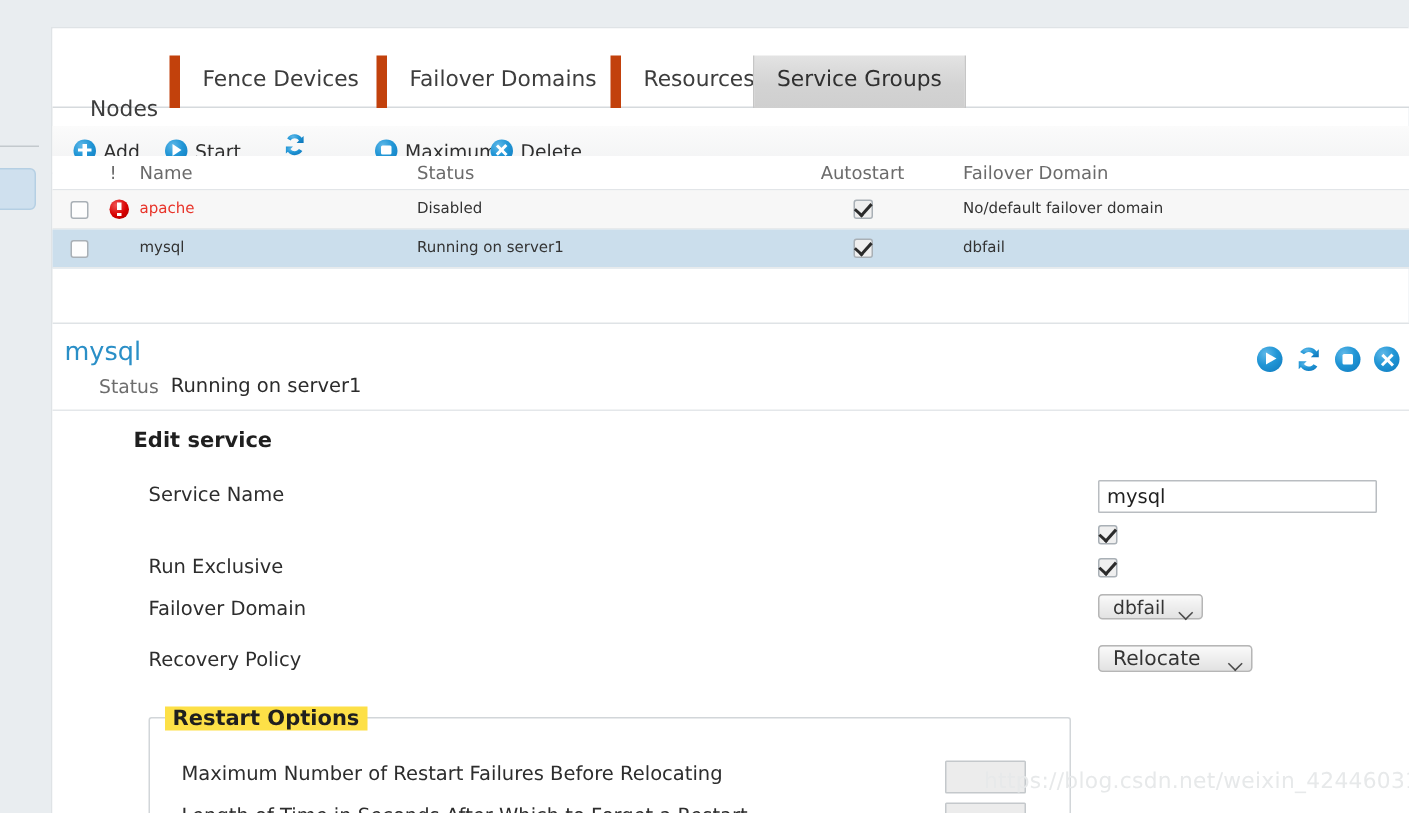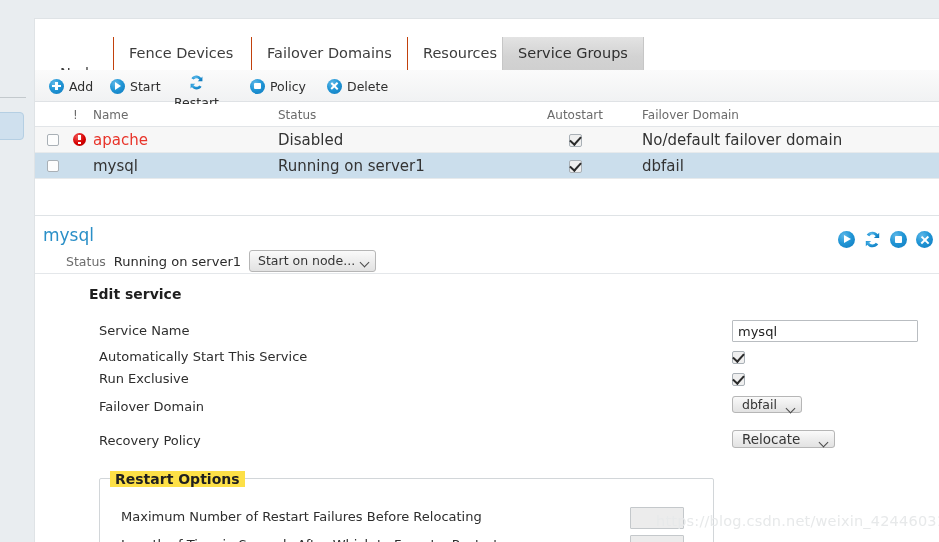--- a/index.html
+++ b/index.html
@@ -54,36 +54,36 @@
     border-bottom: 1px solid #d6dadd;
   }
   .tab {
     position: absolute;
     top: 18px;
     height: 35px;
     padding: 0 15px;
     line-height: 33px;
     font-size: 14.5px;
     color: #3d3d3d;
-    border-left: 1px solid #c2410c;
+    border-left: 7px solid #c2410c;
     white-space: nowrap;
     cursor: pointer;
   }
   .tab:first-child { border-left: none; margin-top: 20px; }
   .tab.active {
     color: #303030;
     background: linear-gradient(to bottom, #e3e3e3 0%, #d3d3d3 55%, #cfcfcf 100%);
     border-left: 1px solid #c6c6c6;
     border-right: 1px solid #c6c6c6;
   }
 
   
   #toolbar {
     position: absolute;
-    left: 0; top: 51px;
+    left: 0; top: 65px;
     width: 905px; height: 32px;
     background: linear-gradient(to bottom, #fbfbfb 0%, #f1f2f3 100%);
     border-bottom: 1px solid #dfe2e5;
   }
   .tool-btn {
     position: absolute;
     top: 5px;
     height: 22px;
     display: flex;
     align-items: center;
@@ -157,21 +157,21 @@
     font-size: 12px;
     color: #6b6b6b;
     line-height: 23px;
   }
   .trow.alt { background: #f7f7f7; }
   .trow.selected { background: #cbdeec; }
   .cell {
     position: absolute;
     top: 0;
     line-height: 26px;
-    font-size: 15px;
+    font-size: 10px;
     white-space: nowrap;
   }
   .c-chk   { left: 12px; }
   .c-bang  { left: 38px; }
   .c-name  { left: 58px; }
   .c-status{ left: 243px; }
   .c-auto  { left: 510px; width: 60px; text-align: center; }
   .c-fod   { left: 607px; }
 
   .row-chk {
@@ -421,21 +421,21 @@
               </radialGradient>
             </defs>
             <path fill="url(#rg15)" d="M8 0.6c2.0 0 3.8 1.0 4.9 2.5l1.4-1.4v5.0H9.3l1.7-1.7C10.3 4.0 9.2 3.4 8 3.4c-1.2 0-2.3 0.6-3.0 1.5L2.6 3.5C3.8 1.7 5.8 0.6 8 0.6z"></path>
             <path fill="url(#rg15)" d="M8 15.4c-2.0 0-3.8-1.0-4.9-2.5l-1.4 1.4V9.3h5.0L5.0 11c0.7 1.0 1.8 1.6 3.0 1.6 1.2 0 2.3-0.6 3.0-1.5l2.4 1.4c-1.2 1.8-3.2 2.9-5.4 2.9z"></path>
           </svg>
         </span>
         <span>Restart</span>
       </div>
       <div class="tool-btn" style="left: 215px;">
         <span class="ic ic-stop"></span>
-        <span>Policy</span>
+        <span>Maximum</span>
       </div>
       <div class="tool-btn" style="left: 292px;">
         <span class="ic ic-x"></span>
         <span>Delete</span>
       </div>
     </div>
 
   <div id="services-table">
     <div class="trow" id="table-head">
       <div class="cell c-bang">!</div>
@@ -469,21 +469,20 @@
       </div>
   </div>
 
   <div id="detail-panel">
 
     <div id="detail-title">mysql</div>
 
     <div id="status-line">
       <span id="status-label">Status</span>
       <span id="status-value">Running on server1</span>
-      <span class="btn-select" id="start-on-node">Start on node...</span>
     </div>
 
     <div id="detail-actions">
         <div class="act-ic act-play"></div>
         <div class="act-ic act-restart"><svg width="17" height="17" viewBox="0 0 16 16">
             <defs>
               <radialGradient id="rg17" cx="35%" cy="28%" r="85%">
                 <stop offset="0%" stop-color="#5fb8e8"></stop>
                 <stop offset="45%" stop-color="#2196d6"></stop>
                 <stop offset="100%" stop-color="#0f79bd"></stop>
@@ -501,21 +500,20 @@
     <div id="edit-heading">Edit service</div>
 
     <div class="frow" style="top:104px;">
       <div class="flabel">Service Name</div>
       <div class="fctl">
         <input class="txt-input" id="service-name-input" type="text" value="mysql" style="">
       </div>
     </div>
 
     <div class="frow" style="top:130px;">
-      <div class="flabel">Automatically Start This Service</div>
       <div class="fctl" style="top:3px;">
         <span class="tick"></span>
       </div>
     </div>
 
     <div class="frow" style="top:152px;">
       <div class="flabel">Run Exclusive</div>
       <div class="fctl" style="top:3px;">
         <span class="tick"></span>
       </div>

